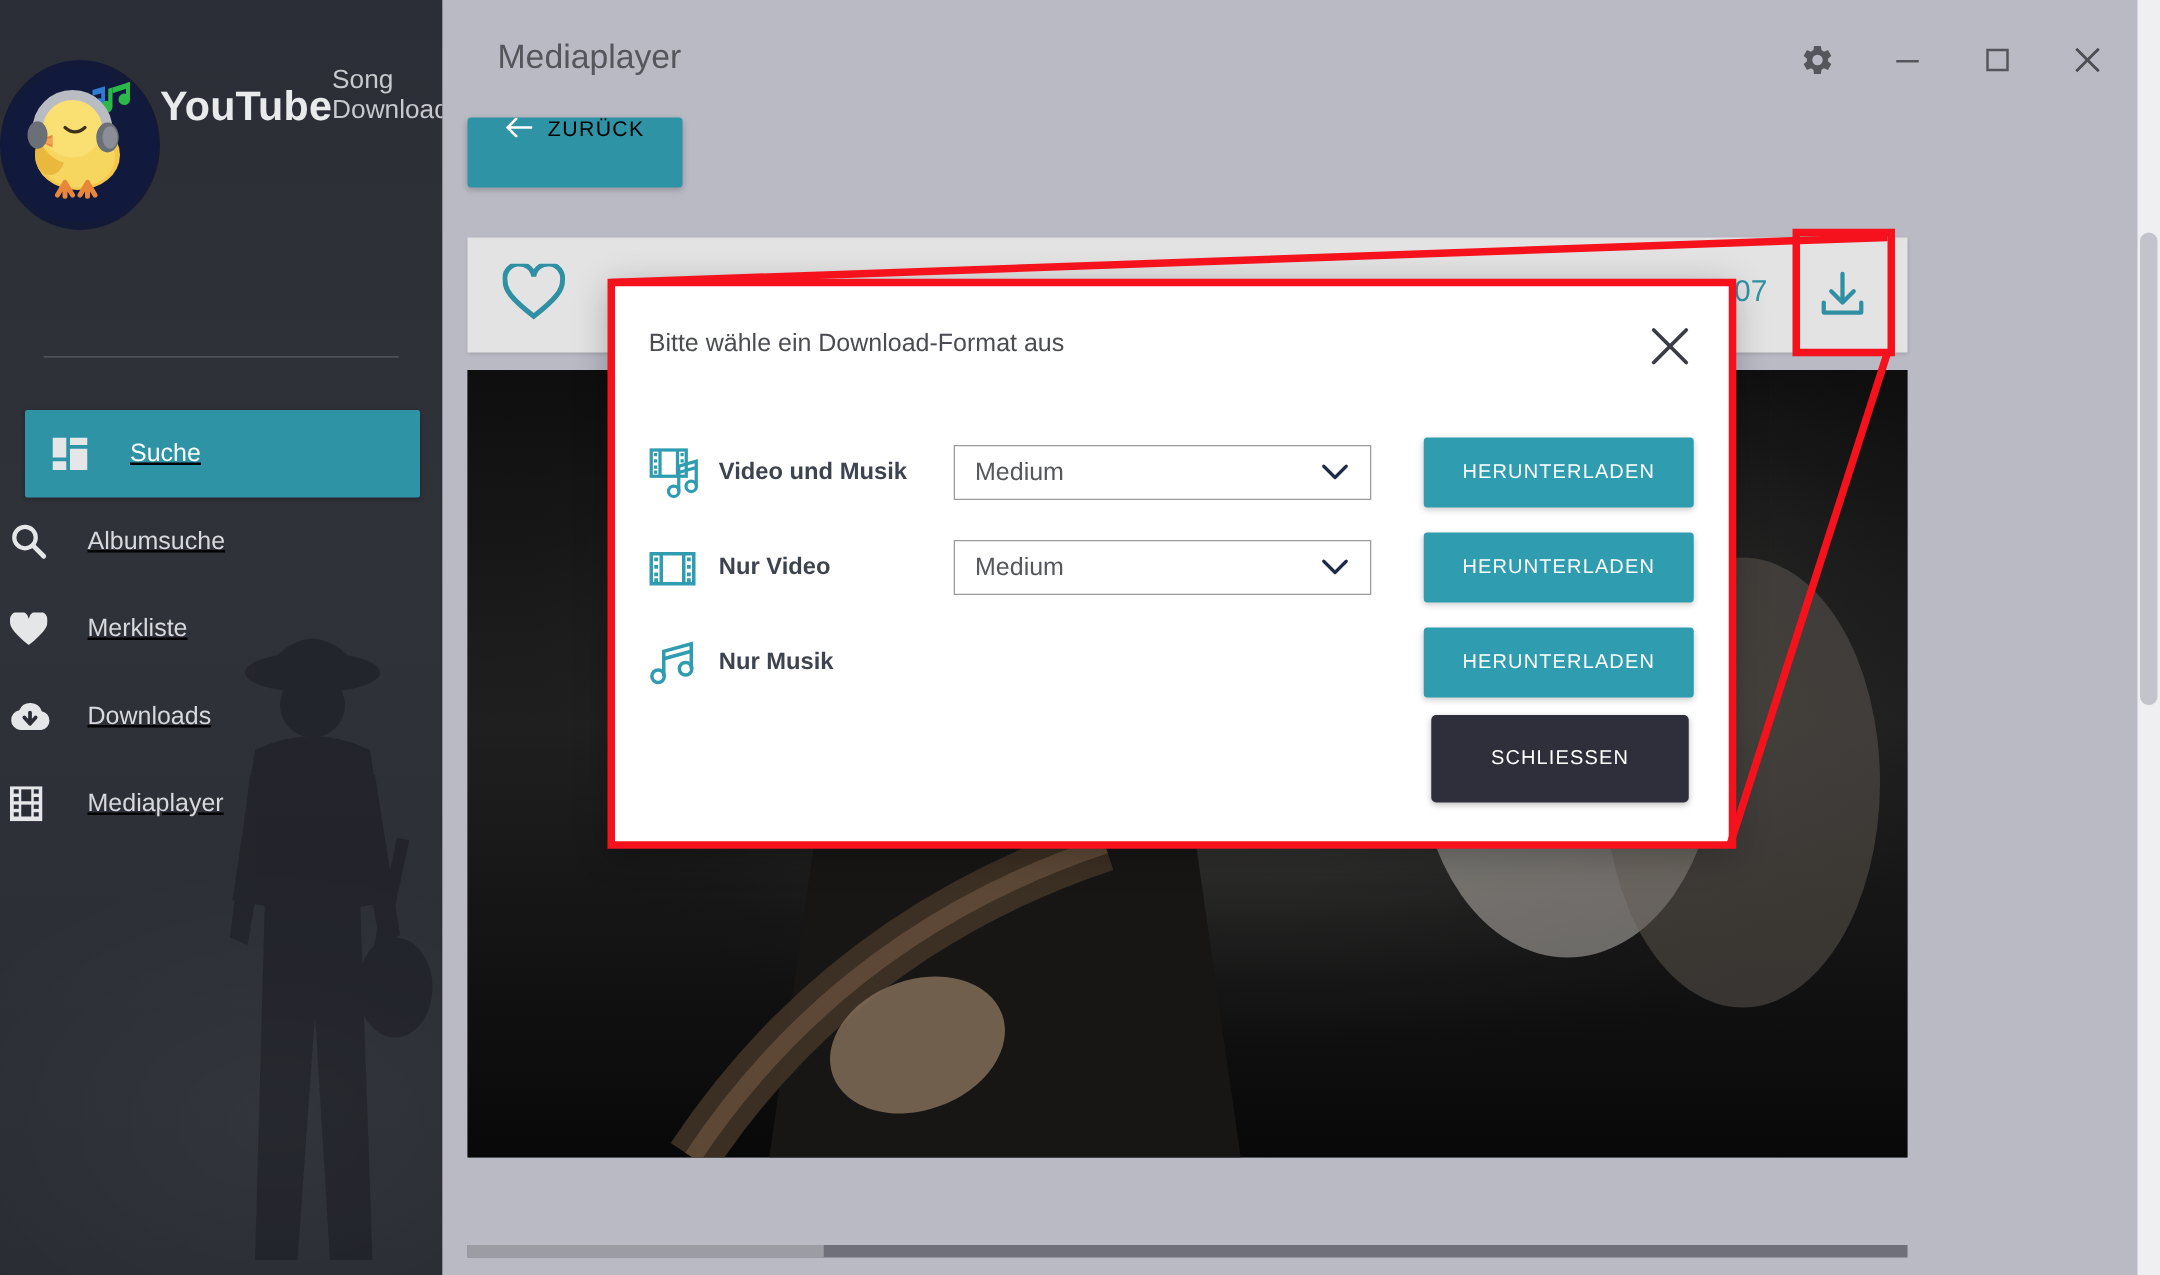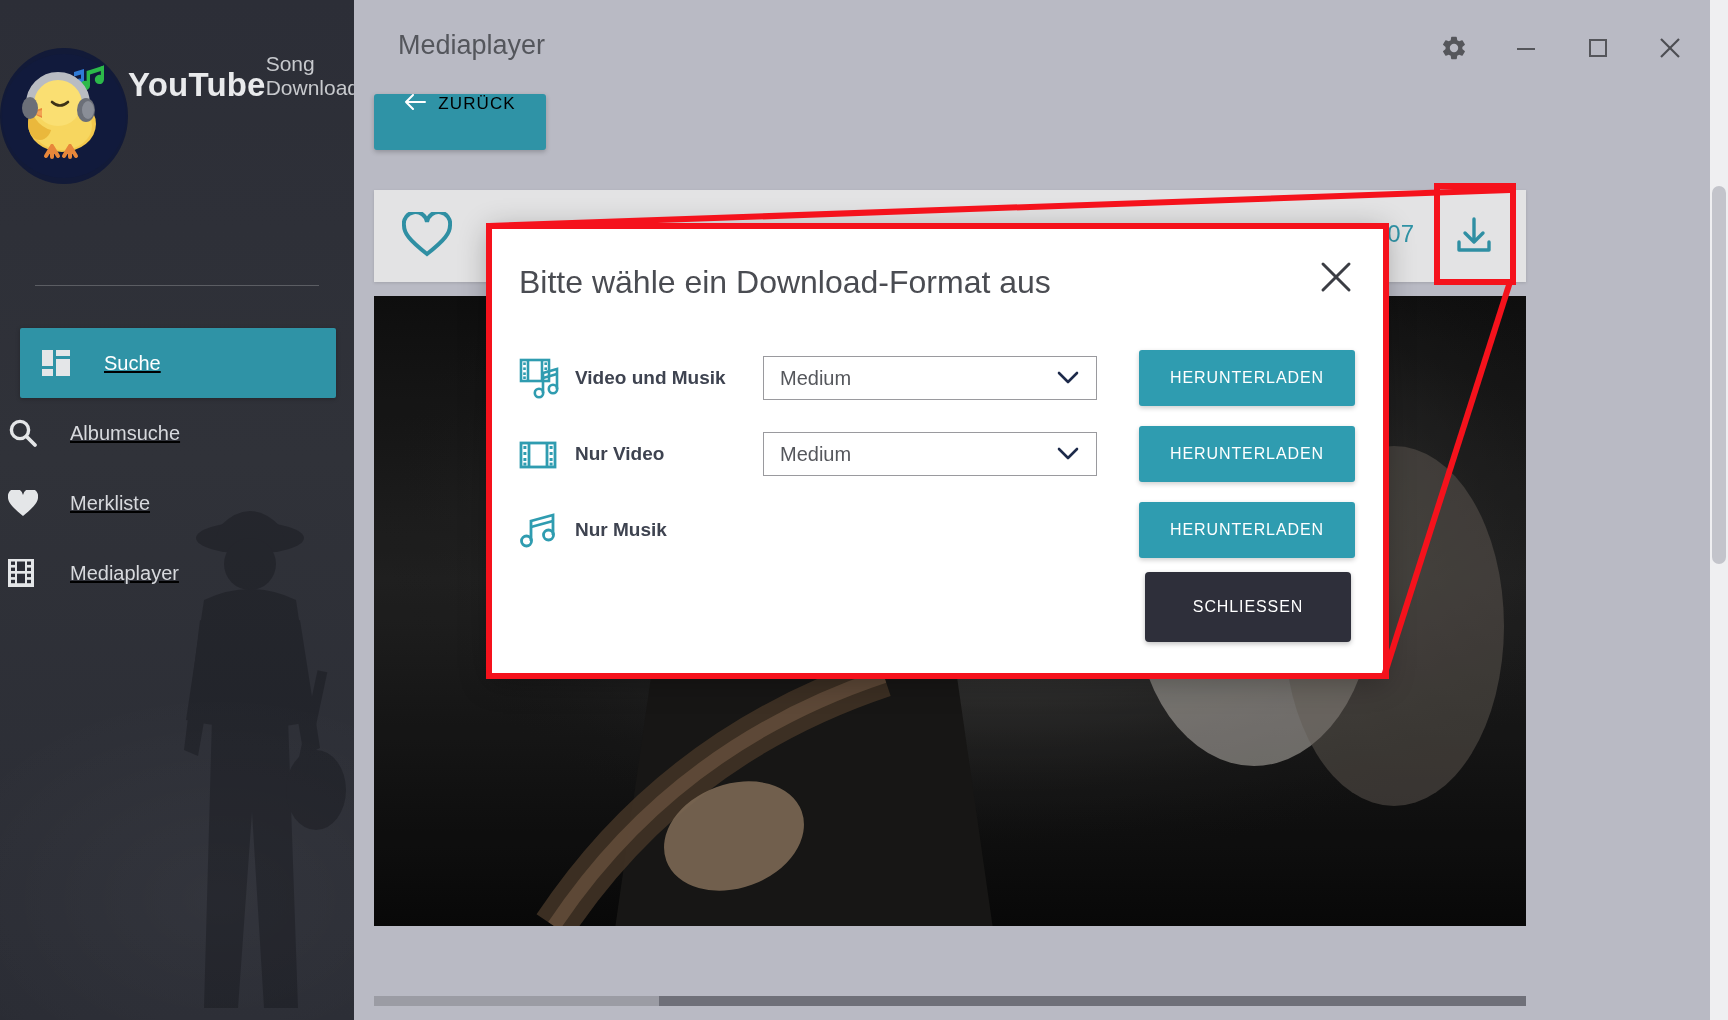--- a/index.html
+++ b/index.html
@@ -152,21 +152,21 @@
   
   .modal {
     position: absolute; left: 489px; top: 224px;
     width: 896px; height: 452px;
     background: #ffffff;
     box-shadow: 0 6px 28px rgba(0,0,0,0.30);
     z-index: 30;
   }
   .modal-title {
     position: absolute; left: 30px; top: 40px;
-    font-size: 32px; color: #4a4c52; font-weight: normal;
+    font-size: 20px; color: #4a4c52; font-weight: normal;
   }
   .modal-close {
     position: absolute; right: 26px; top: 30px;
     width: 46px; height: 46px; cursor: pointer;
     display: flex; align-items: center; justify-content: center;
   }
   .fmt-row {
     position: absolute; left: 30px; width: 836px; height: 56px;
     display: flex; align-items: center;
   }
@@ -309,20 +309,29 @@
 
       <div class="nav-item">
         <span class="nav-icon">
           <svg width="30" height="27" viewBox="0 0 30 27">
             <path d="M15 26 C4 17 0 12 0 7.5 A7.5 7.5 0 0 1 15 5 A7.5 7.5 0 0 1 30 7.5 C30 12 26 17 15 26 Z" fill="#e4e6e8"></path>
           </svg>
         </span>
         <span class="nav-label">Merkliste</span>
       </div>
 
+      <div class="nav-item">
+        <span class="nav-icon">
+          <svg width="32" height="26" viewBox="0 0 32 26">
+            <path d="M8 24 A8 8 0 0 1 7.4 8.2 A9.6 9.6 0 0 1 25.4 9 A7.6 7.6 0 0 1 25 24 Z" fill="#e4e6e8"></path>
+            <path d="M16 10 v7 M11.5 14 L16 19 L20.5 14" stroke="#2b2d36" stroke-width="3" fill="none" stroke-linecap="round" stroke-linejoin="round"></path>
+          </svg>
+        </span>
+        <span class="nav-label">Downloads</span>
+      </div>
 
       <div class="nav-item">
         <span class="nav-icon">
           <svg width="26" height="28" viewBox="0 0 26 28">
             <rect x="0" y="0" width="26" height="28" fill="#e4e6e8"></rect>
             <g fill="#2b2d36">
               <rect x="3" y="2.5" width="4" height="3.4"></rect>
                 <rect x="3" y="8.6" width="4" height="3.4"></rect>
               <rect x="3" y="14.7" width="4" height="3.4"></rect>
                 <rect x="3" y="20.8" width="4" height="3.4"></rect>

